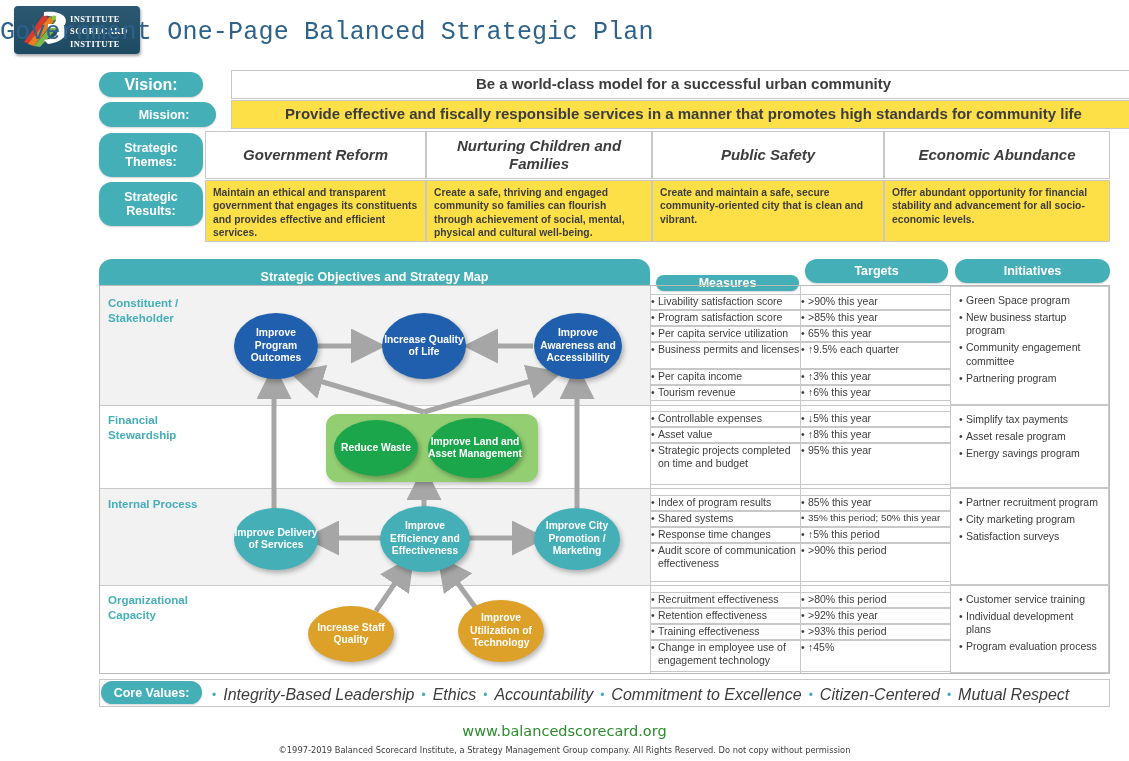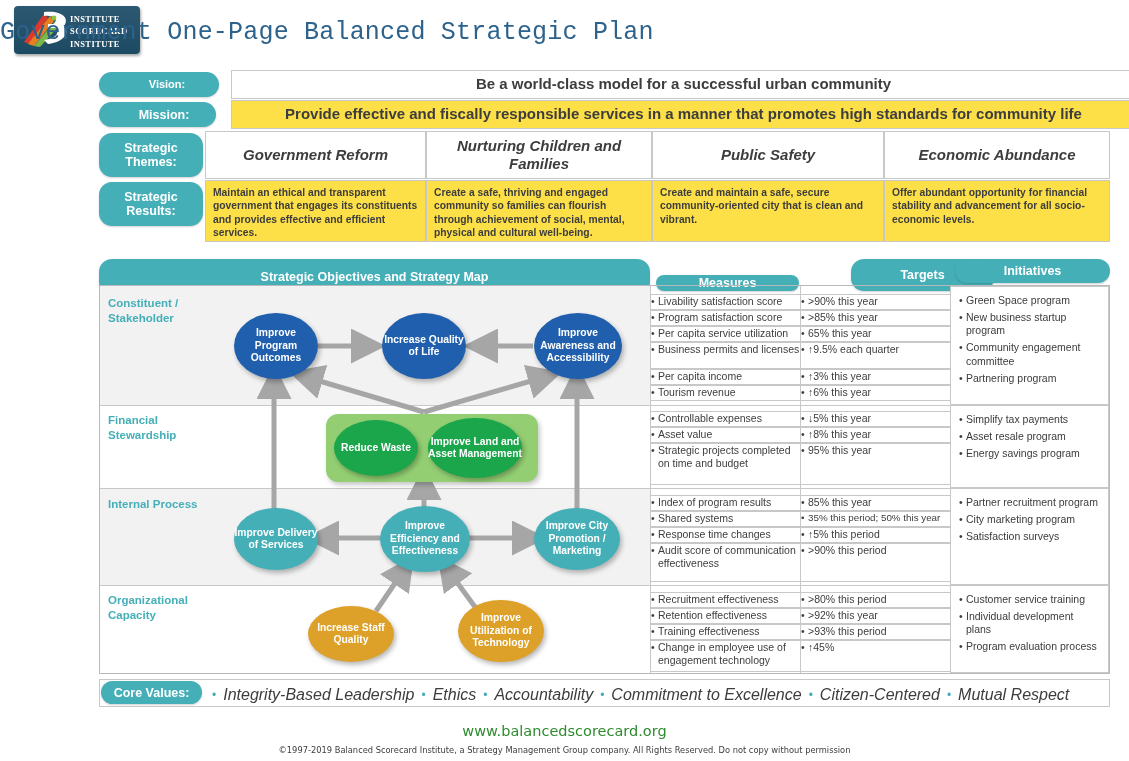--- a/index.html
+++ b/index.html
@@ -94,21 +94,21 @@
   </svg>
   <div style="position:absolute;left:56px;top:7px;color:#fff;font-size:8.5px;font-weight:bold;letter-spacing:.4px;line-height:1.45;font-family:'Liberation Serif',serif;">
     <div>INSTITUTE</div>
     <div>SCORECARD</div>
     <div>INSTITUTE</div>
   </div>
 </div>
 
 <div id="page-title">Government One-Page Balanced Strategic Plan</div>
 
-<div class="pill" style="position:absolute;left:99px;top:72px;width:104px;height:25px;font-size:11px;padding-left:16px;">
+<div class="pill" style="position:absolute;left:99px;top:72px;width:104px;height:25px;font-size:16px;">
   <span>Vision:</span>
 </div>
 <div class="cell white vm" style="position:absolute;left:205px;top:70px;width:905px;height:29px;">
   <span>Be a world-class model for a successful urban community</span>
 </div>
 
 <div class="pill" style="position:absolute;left:99px;top:102px;width:104px;height:25px;font-size:12.5px;padding-left:13px;">
   <span>Mission:</span>
 </div>
 <div class="cell grey vm" style="position:absolute;left:205px;top:100px;width:905px;height:29px;">
@@ -138,21 +138,21 @@
 <div class="cell grey res" style="position:absolute;left:426px;top:180px;width:226px;height:62px;"><span>Create a safe, thriving and engaged community so families can flourish through achievement of social, mental, physical and cultural well-being.</span></div>
 <div class="cell grey res" style="position:absolute;left:652px;top:180px;width:232px;height:62px;"><span>Create and maintain a safe, secure community-oriented city that is clean and vibrant.</span></div>
 <div class="cell grey res" style="position:absolute;left:884px;top:180px;width:226px;height:62px;"><span>Offer abundant opportunity for financial stability and advancement for all socio-economic levels.</span></div>
 
 <div class="pill" style="position:absolute;left:99px;top:259px;width:551px;height:36px;font-size:12.5px;">
   <span>Strategic  Objectives  and  Strategy  Map</span>
 </div>
 <div class="pill" style="position:absolute;left:656px;top:259px;width:143px;height:16px;font-size:12.5px;margin-top:16px;">
   <span>Measures</span>
 </div>
-<div class="pill" style="position:absolute;left:851px;top:259px;width:143px;height:32px;font-size:12.5px;justify-content:center;">
+<div class="pill" style="position:absolute;left:805px;top:259px;width:143px;height:24px;font-size:12.5px;justify-content:center;">
   <span>Targets</span>
 </div>
 <div class="pill" style="position:absolute;left:955px;top:259px;width:155px;height:24px;font-size:12.5px;">
   <span>Initiatives</span>
 </div>
 
 <div id="mainframe"></div>
 
 <div class="bandgrey" style="left:100px;top:286px;width:550px;height:119px;"></div>
 <div class="bandgrey" style="left:100px;top:488px;width:550px;height:97px;"></div>

